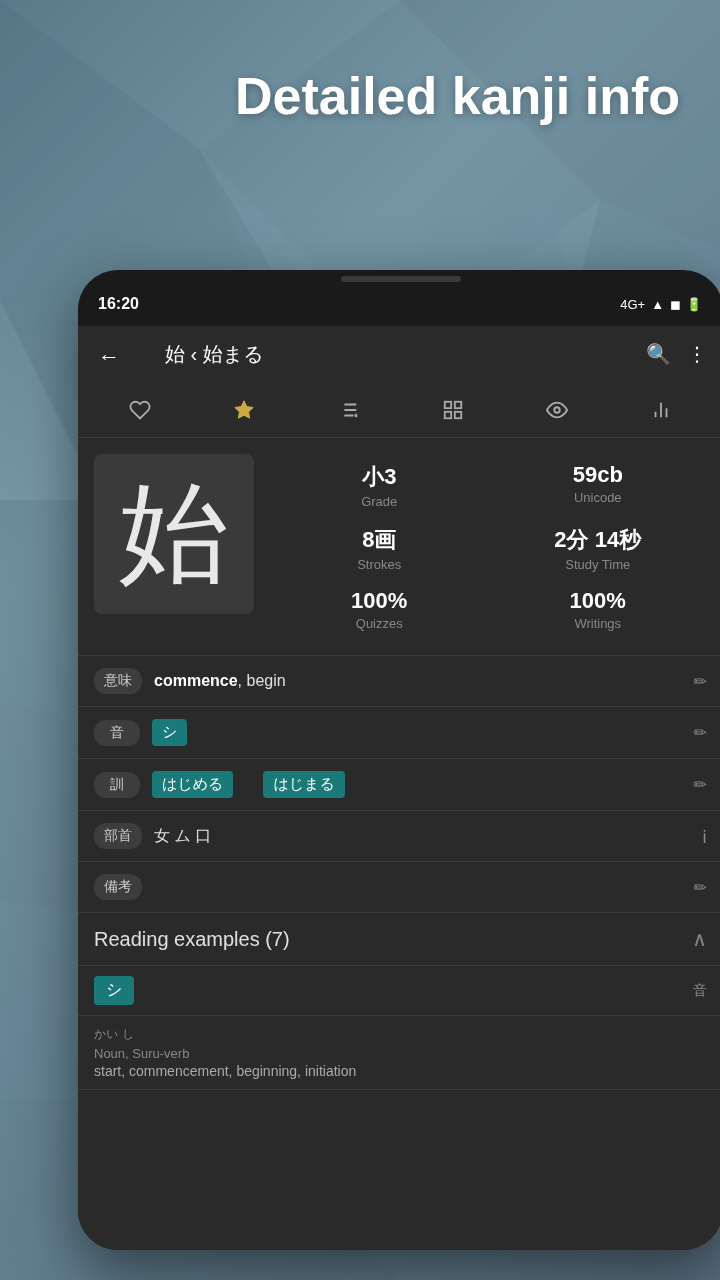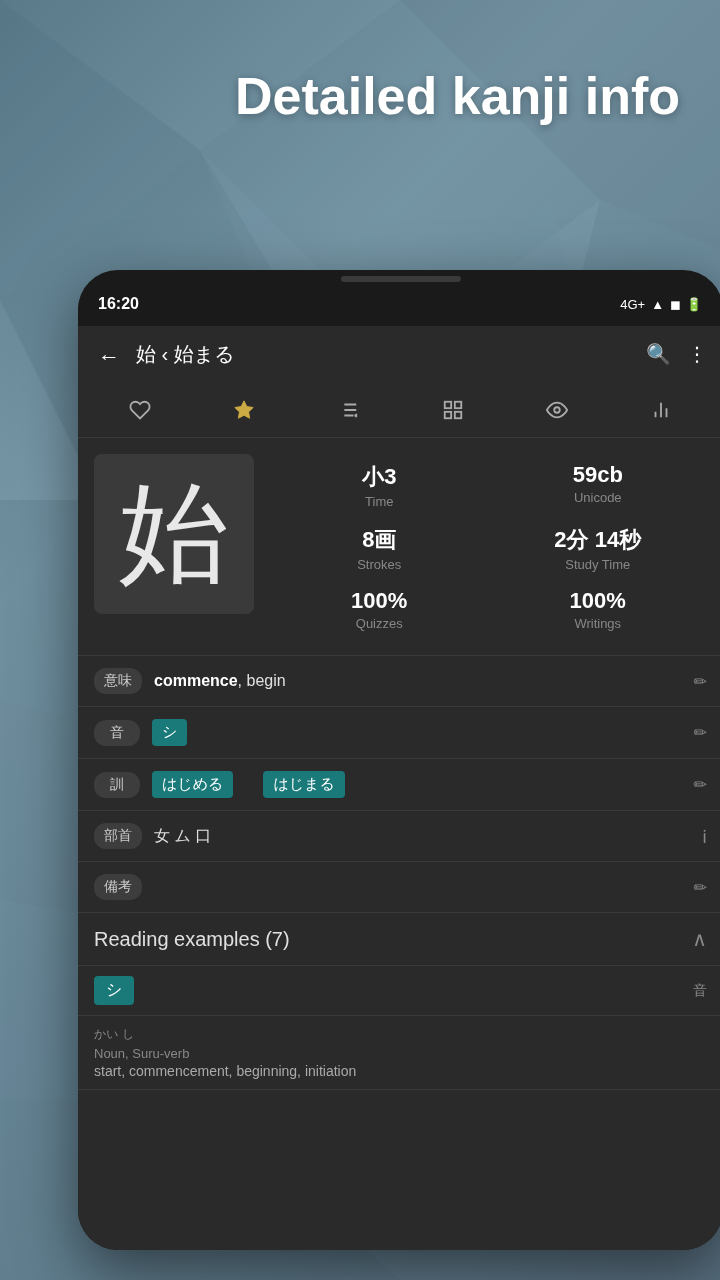--- a/index.html
+++ b/index.html
@@ -108,20 +108,21 @@
       font-size: 22px;
       cursor: pointer;
       padding: 4px;
     }
 
     .top-bar-title {
       flex: 1;
       font-size: 20px;
       font-weight: 500;
       color: #ffffff;
+      margin-left: 29px;
     }
 
     .top-bar-icons {
       display: flex;
       gap: 16px;
       align-items: center;
     }
 
     .top-bar-icon {
       color: #ffffff;
@@ -473,21 +474,21 @@
     </div>
   </div>
 
   <div class="content">
 
     <div class="kanji-card">
       <div class="kanji-display">始</div>
       <div class="kanji-stats">
         <div class="stat-item">
           <div class="stat-value">小3</div>
-          <div class="stat-label">Time</div>
+          <div class="stat-label">Grade</div>
         </div>
         <div class="stat-item">
           <div class="stat-value">59cb</div>
           <div class="stat-label">Unicode</div>
         </div>
         <div class="stat-item">
           <div class="stat-value">8画</div>
           <div class="stat-label">Strokes</div>
         </div>
         <div class="stat-item">

